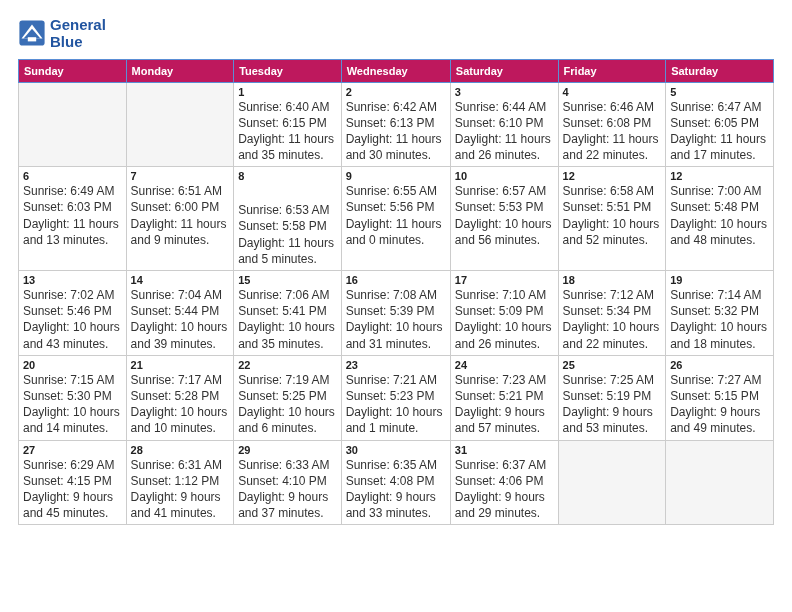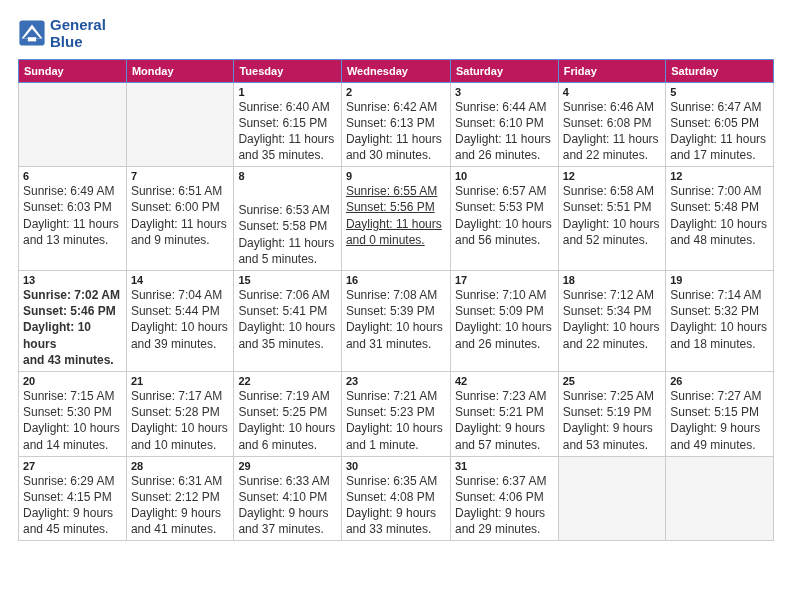--- a/index.html
+++ b/index.html
@@ -177,21 +177,21 @@
           </td>
           <td>
             <span class="day-number">8</span>
             <div class="day-info" style="white-space: pre-line; margin-top: 20px;">Sunrise: 6:53 AM
 Sunset: 5:58 PM
 Daylight: 11 hours
 and 5 minutes.</div>
           </td>
           <td>
             <span class="day-number">9</span>
-            <div class="day-info" style="white-space: pre-line; text-decoration: underline;">Sunrise: 6:55 AM
+            <div class="day-info" style="white-space: pre-line;">Sunrise: 6:55 AM
 Sunset: 5:56 PM
 Daylight: 11 hours
 and 0 minutes.</div>
           </td>
           <td>
             <span class="day-number">10</span>
             <div class="day-info" style="white-space: pre-line;">Sunrise: 6:57 AM
 Sunset: 5:53 PM
 Daylight: 10 hours
 and 56 minutes.</div>
@@ -207,21 +207,21 @@
             <span class="day-number">12</span>
             <div class="day-info" style="white-space: pre-line;">Sunrise: 7:00 AM
 Sunset: 5:48 PM
 Daylight: 10 hours
 and 48 minutes.</div>
           </td>
         </tr>
         <tr>
           <td>
             <span class="day-number">13</span>
-            <div class="day-info" style="white-space: pre-line; font-weight: bold;">Sunrise: 7:02 AM
+            <div class="day-info" style="white-space: pre-line;">Sunrise: 7:02 AM
 Sunset: 5:46 PM
 Daylight: 10 hours
 and 43 minutes.</div>
           </td>
           <td>
             <span class="day-number">14</span>
             <div class="day-info" style="white-space: pre-line;">Sunrise: 7:04 AM
 Sunset: 5:44 PM
 Daylight: 10 hours
 and 39 minutes.</div>
@@ -285,21 +285,21 @@
 and 6 minutes.</div>
           </td>
           <td>
             <span class="day-number">23</span>
             <div class="day-info" style="white-space: pre-line;">Sunrise: 7:21 AM
 Sunset: 5:23 PM
 Daylight: 10 hours
 and 1 minute.</div>
           </td>
           <td>
-            <span class="day-number">42</span>
+            <span class="day-number">24</span>
             <div class="day-info" style="white-space: pre-line;">Sunrise: 7:23 AM
 Sunset: 5:21 PM
 Daylight: 9 hours
 and 57 minutes.</div>
           </td>
           <td>
             <span class="day-number">25</span>
             <div class="day-info" style="white-space: pre-line;">Sunrise: 7:25 AM
 Sunset: 5:19 PM
 Daylight: 9 hours
@@ -317,21 +317,21 @@
           <td>
             <span class="day-number">27</span>
             <div class="day-info" style="white-space: pre-line;">Sunrise: 6:29 AM
 Sunset: 4:15 PM
 Daylight: 9 hours
 and 45 minutes.</div>
           </td>
           <td>
             <span class="day-number">28</span>
             <div class="day-info" style="white-space: pre-line;">Sunrise: 6:31 AM
-Sunset: 2:12 PM
+Sunset: 1:12 PM
 Daylight: 9 hours
 and 41 minutes.</div>
           </td>
           <td>
             <span class="day-number">29</span>
             <div class="day-info" style="white-space: pre-line;">Sunrise: 6:33 AM
 Sunset: 4:10 PM
 Daylight: 9 hours
 and 37 minutes.</div>
           </td>

